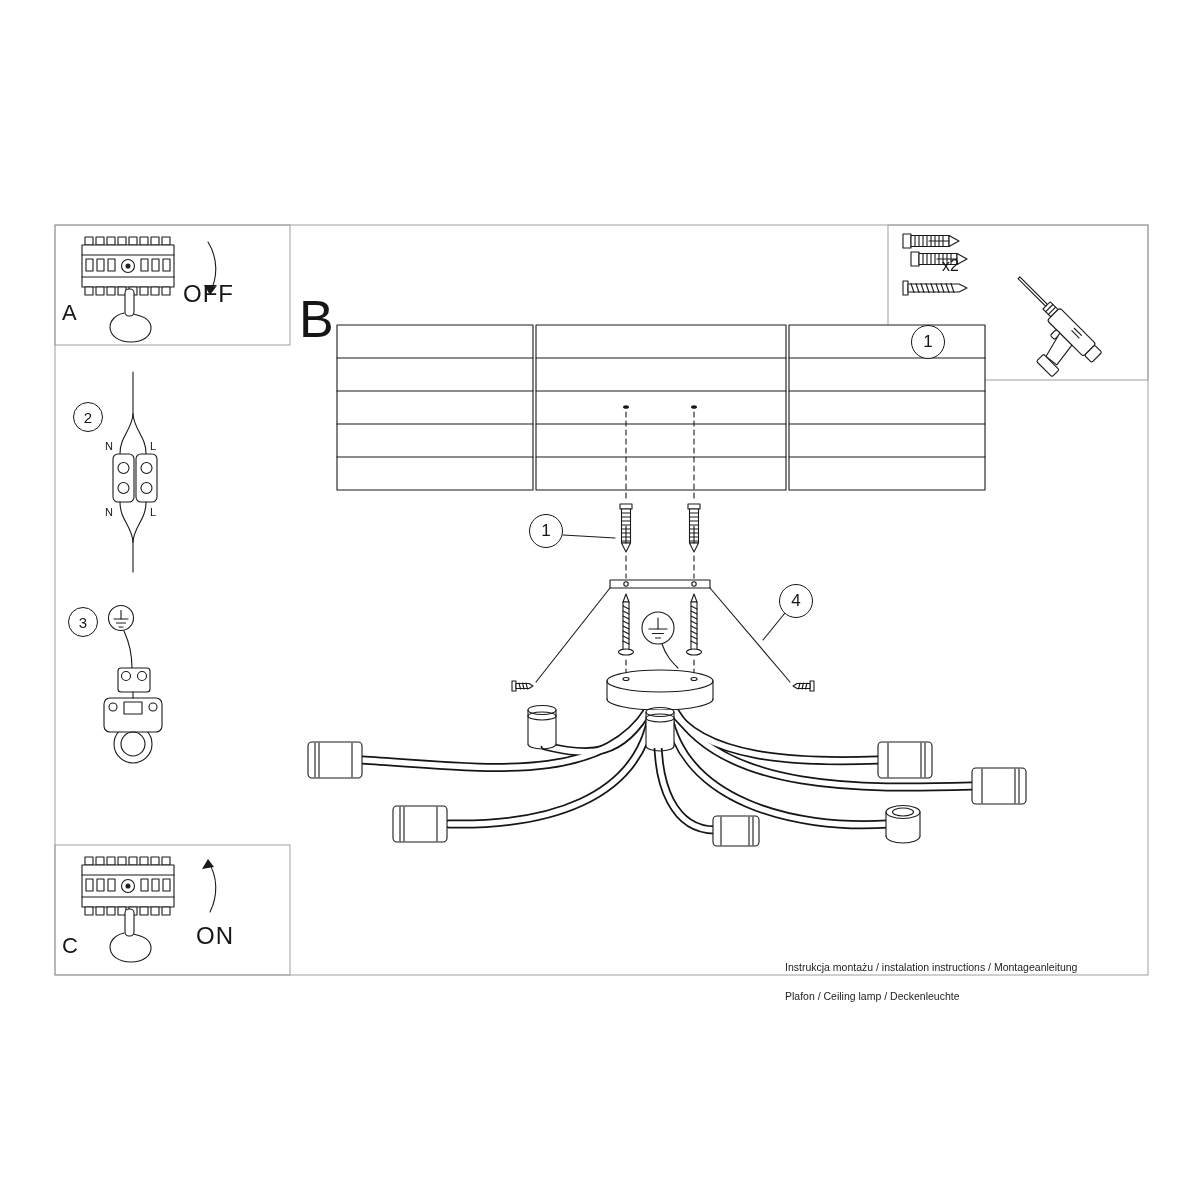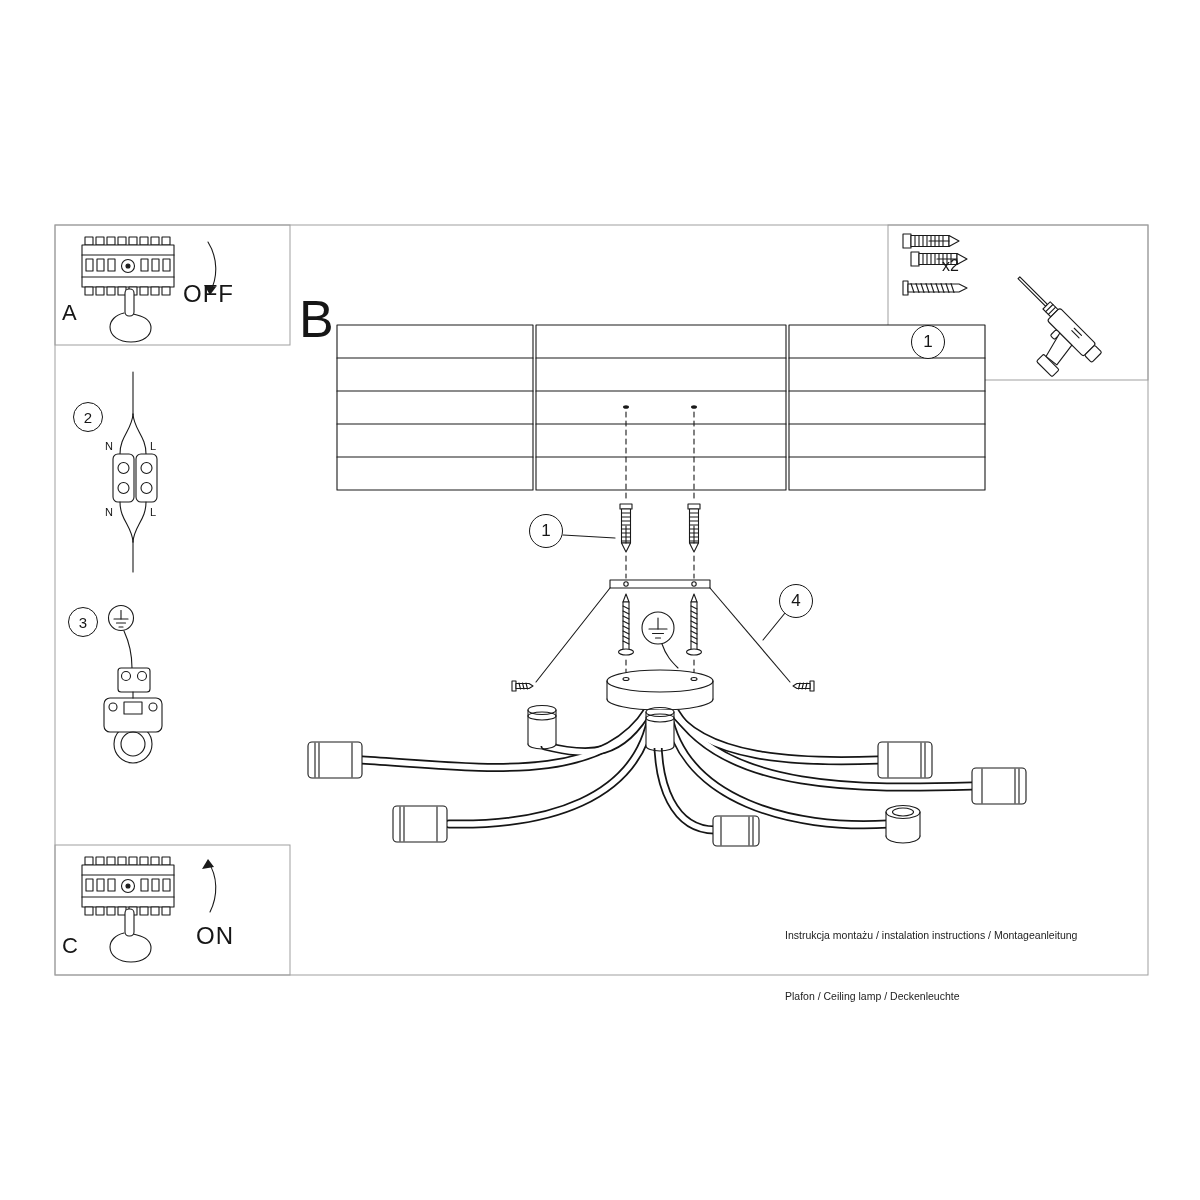--- a/index.html
+++ b/index.html
@@ -374,16 +374,16 @@
 <div class="label" style="left:105px; top:441px; font-size:11px;">N</div>
 <div class="label" style="left:150px; top:441px; font-size:11px;">L</div>
 <div class="label" style="left:105px; top:507px; font-size:11px;">N</div>
 <div class="label" style="left:150px; top:507px; font-size:11px;">L</div>
 
 <div class="badge" style="left:68px; top:607px; width:30px; height:30px; font-size:15px;">3</div>
 
 <div class="badge" style="left:529px; top:514px; width:34px; height:34px; font-size:17px;">1</div>
 <div class="badge" style="left:779px; top:584px; width:34px; height:34px; font-size:17px;">4</div>
 
-<div class="label" style="left:785px; top:930px; font-size:10.5px; color:#222;">Instrukcja montażu / instalation instructions / Montageanleitung</div>
+<div class="label" style="left:785px; top:962px; font-size:10.5px; color:#222;">Instrukcja montażu / instalation instructions / Montageanleitung</div>
 <div class="label" style="left:785px; top:947px; font-size:10.5px; color:#222;margin-top:44px;">Plafon / Ceiling lamp / Deckenleuchte</div>
 
 </div>
 
 </body></html>

